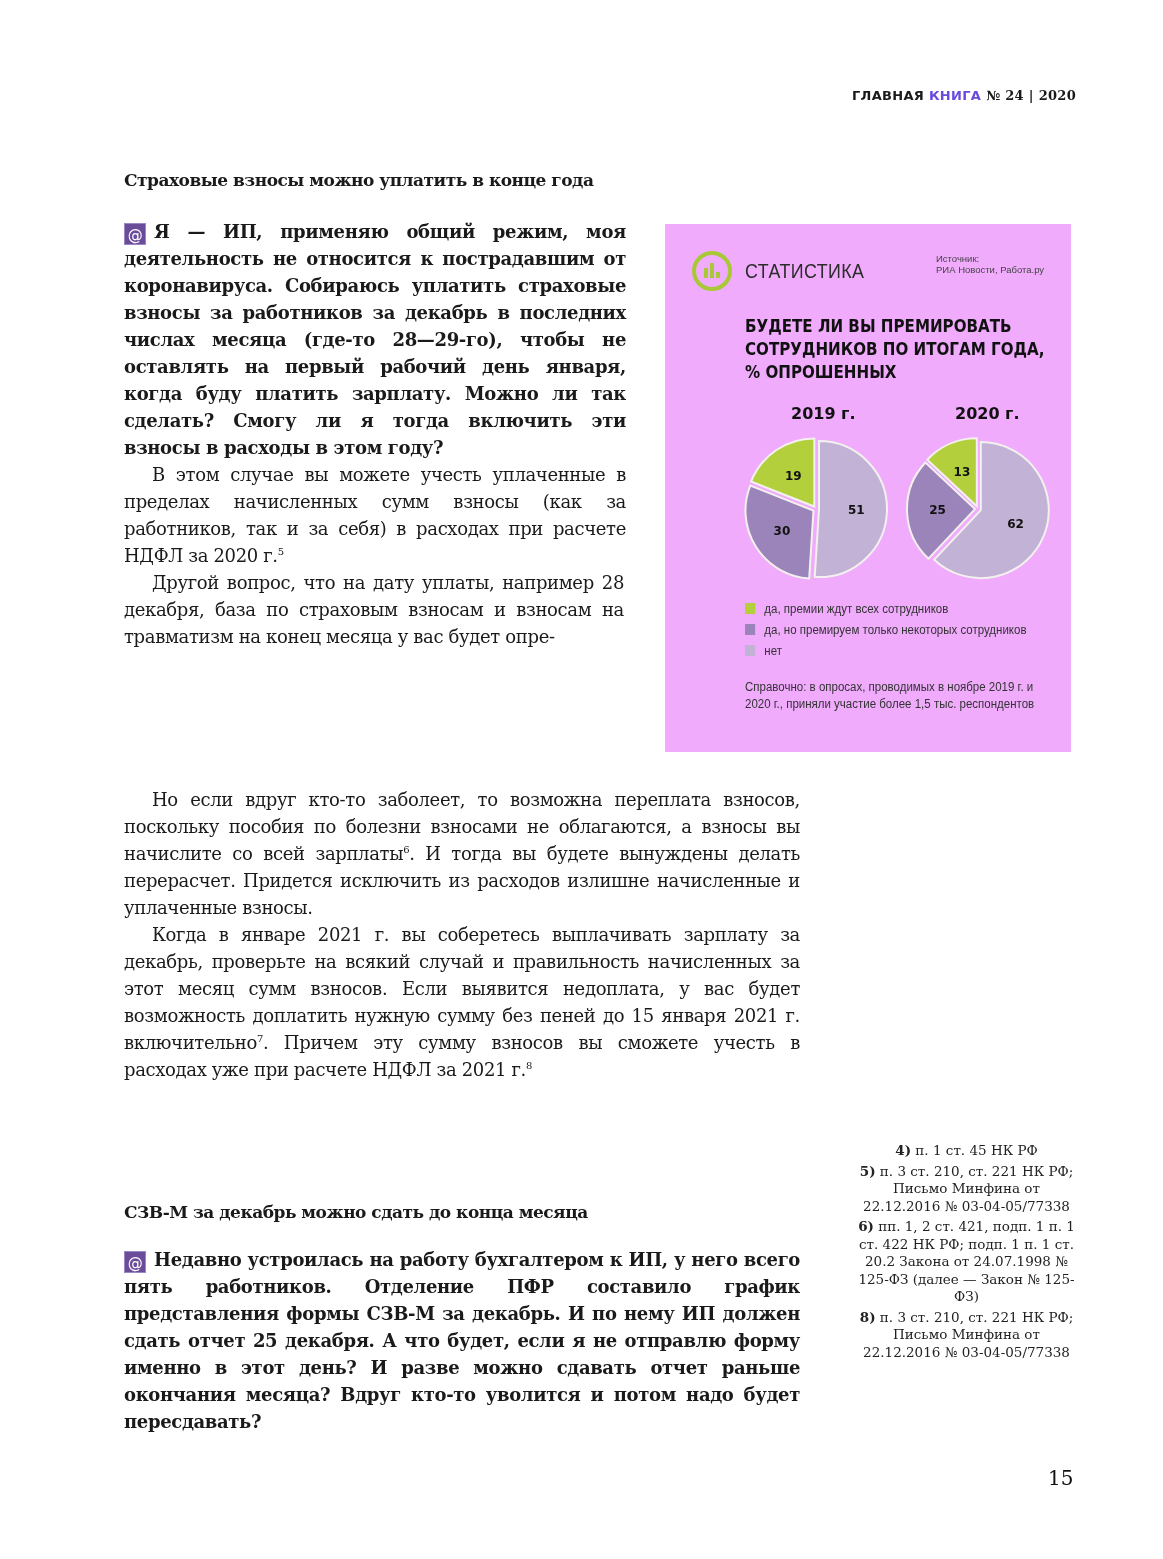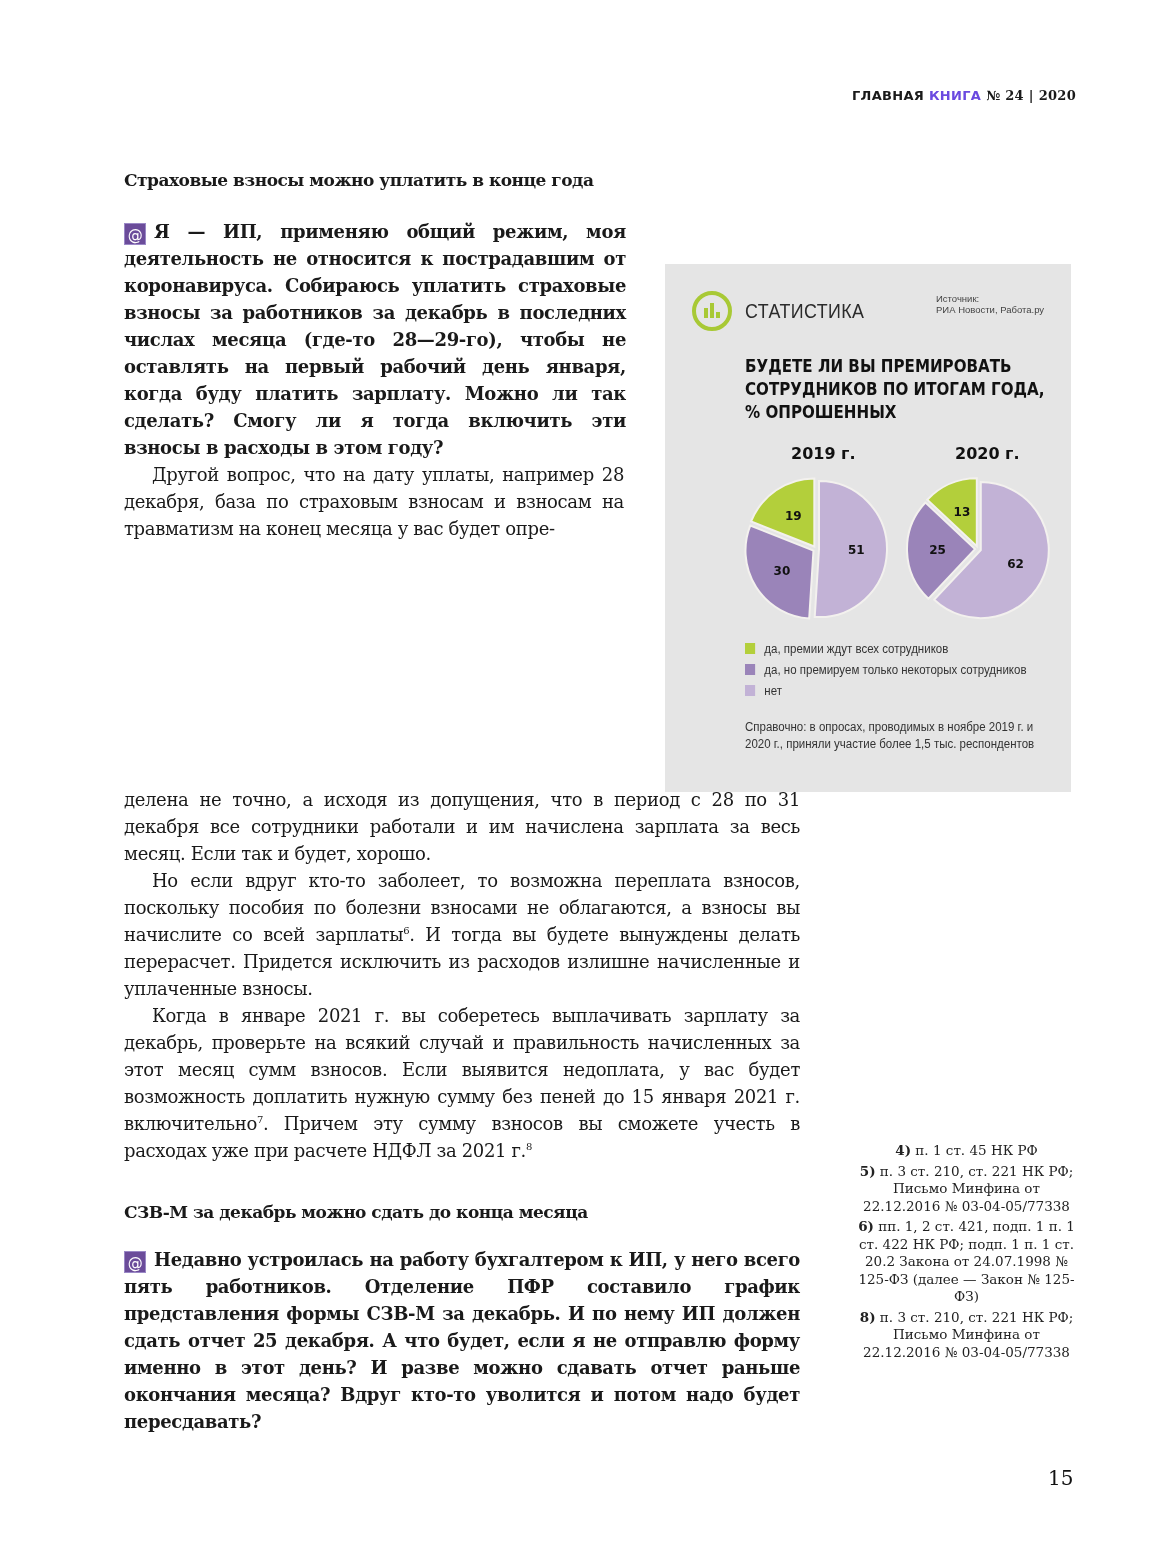--- a/index.html
+++ b/index.html
@@ -10,21 +10,21 @@
   #masthead .brand2{color:#6a49e0;}
   #masthead .issue{font-family:"DejaVu Serif","Liberation Serif",serif;}
   h2.sec{margin:0;font-family:"DejaVu Serif","Liberation Serif",serif;font-weight:bold;font-size:17px;letter-spacing:-0.5px;white-space:nowrap;}
   .para{font-size:18px;line-height:27px;letter-spacing:-0.35px;text-align:justify;margin:0;}
   .q{font-weight:bold;}
   .ind{text-indent:28px;}
   .at{display:inline-block;width:22px;height:22px;background:#6b4c9a;color:#fff;font-family:"DejaVu Sans","Liberation Sans",sans-serif;font-size:15px;line-height:22px;text-align:center;margin-right:8px;vertical-align:-2px;font-weight:normal;border:1px solid #9a88c6;box-sizing:border-box;}
   sup{font-size:10px;line-height:0;vertical-align:7px;}
   #colA{left:124px;top:218px;width:502px;}
   #colB{left:124px;top:786px;width:676px;}
-  #stat{left:665px;top:224px;width:406px;height:528px;background:#e5e5e5;margin-top:40px;}
+  #stat{left:665px;top:224px;width:406px;height:528px;background:#f0abfc;}
   #stat .ttl{left:80px;top:35px;font-family:"Liberation Sans","DejaVu Sans",sans-serif;font-size:21px;color:#2b2b2b;transform:scaleX(0.85);transform-origin:left;letter-spacing:0.5px;}
   #stat .src{left:271px;top:29px;font-family:"Liberation Sans","DejaVu Sans",sans-serif;font-size:9.5px;line-height:11px;color:#444;}
   #stat .q2{left:80px;top:90px;font-family:"DejaVu Sans","Liberation Sans",sans-serif;font-weight:bold;font-size:18px;line-height:23px;color:#111;transform:scaleX(0.84);transform-origin:left;white-space:nowrap;}
   #stat .yr{font-family:"DejaVu Sans","Liberation Sans",sans-serif;font-weight:bold;font-size:16px;color:#111;}
   .leg{left:80px;font-family:"Liberation Sans","DejaVu Sans",sans-serif;font-size:12.5px;color:#333;white-space:nowrap;transform:scaleX(0.92);transform-origin:left;}
   .leg .sw{display:inline-block;width:11px;height:11px;margin-right:10px;vertical-align:-1px;}
   #note{left:80px;top:455px;width:330px;font-family:"Liberation Sans","DejaVu Sans",sans-serif;font-size:12.5px;line-height:17px;color:#333;transform:scaleX(0.92);transform-origin:left;}
   #pies{left:0;top:0;width:406px;height:528px;}
   .plabel{font-family:"DejaVu Sans","Liberation Sans",sans-serif;font-weight:bold;font-size:12px;fill:#111;}
   #notes{left:854px;top:1142px;width:225px;font-size:13.5px;line-height:17.5px;color:#222;text-align:center;}
@@ -38,25 +38,25 @@
 <div id="masthead" class="abs">
   <span>ГЛАВНАЯ</span>
   <span class="brand2">КНИГА</span>
   <span class="issue">№ 24 | 2020</span>
 </div>
 
 <h2 class="sec abs" style="left:124px;top:170px;">Страховые взносы можно уплатить в конце года</h2>
 
 <div id="colA" class="abs">
   <p class="para q"><span class="at">@</span><span>Я — ИП, применяю общий режим, моя деятельность не относится к пострадавшим от коронавируса. Собираюсь уплатить страховые взносы за работников за декабрь в последних числах месяца (где-то 28—29-го), чтобы не оставлять на первый рабочий день января, когда буду платить зарплату. Можно ли так сделать? Смогу ли я тогда включить эти взносы в расходы в этом году?</span></p>
+  <p class="para ind"><span>В этом случае вы можете учесть уплаченные в пределах начисленных сумм взносы (как за работников, так и за себя) в расходах при расчете НДФЛ за 2020 г.</span><sup>5</sup></p>
   <p class="para ind" style="text-align:justify;width:500px;">Другой вопрос, что на дату уплаты, например 28 декабря, база по страховым взносам и взносам на травматизм на конец месяца у вас будет опре-</p>
 </div>
 
 <div id="colB" class="abs">
-  <p class="para">делена не точно, а исходя из допущения, что в период с 28 по 31 декабря все сотрудники работали и им начислена зарплата за весь месяц. Если так и будет, хорошо.</p>
   <p class="para ind"><span>Но если вдруг кто-то заболеет, то возможна переплата взносов, поскольку пособия по болезни взносами не облагаются, а взносы вы начислите со всей зарплаты</span><sup>6</sup><span>. И тогда вы будете вынуждены делать перерасчет. Придется исключить из расходов излишне начисленные и уплаченные взносы.</span></p>
   <p class="para ind"><span>Когда в январе 2021 г. вы соберетесь выплачивать зарплату за декабрь, проверьте на всякий случай и правильность начисленных за этот месяц сумм взносов. Если выявится недоплата, у вас будет возможность доплатить нужную сумму без пеней до 15 января 2021 г. включительно</span><sup>7</sup><span>. Причем эту сумму взносов вы сможете учесть в расходах уже при расчете НДФЛ за 2021 г.</span><sup>8</sup></p>
 </div>
 
 <h2 class="sec abs" style="left:124px;top:1202px;">СЗВ-М за декабрь можно сдать до конца месяца</h2>
 <div class="abs" style="left:124px;top:1246px;width:676px;">
   <p class="para q"><span class="at">@</span><span>Недавно устроилась на работу бухгалтером к ИП, у него всего пять работников. Отделение ПФР составило график представления формы СЗВ-М за декабрь. И по нему ИП должен сдать отчет 25 декабря. А что будет, если я не отправлю форму именно в этот день? И разве можно сдавать отчет раньше окончания месяца? Вдруг кто-то уволится и потом надо будет пересдавать?</span></p>
 </div>
 
 <div id="stat" class="abs">

